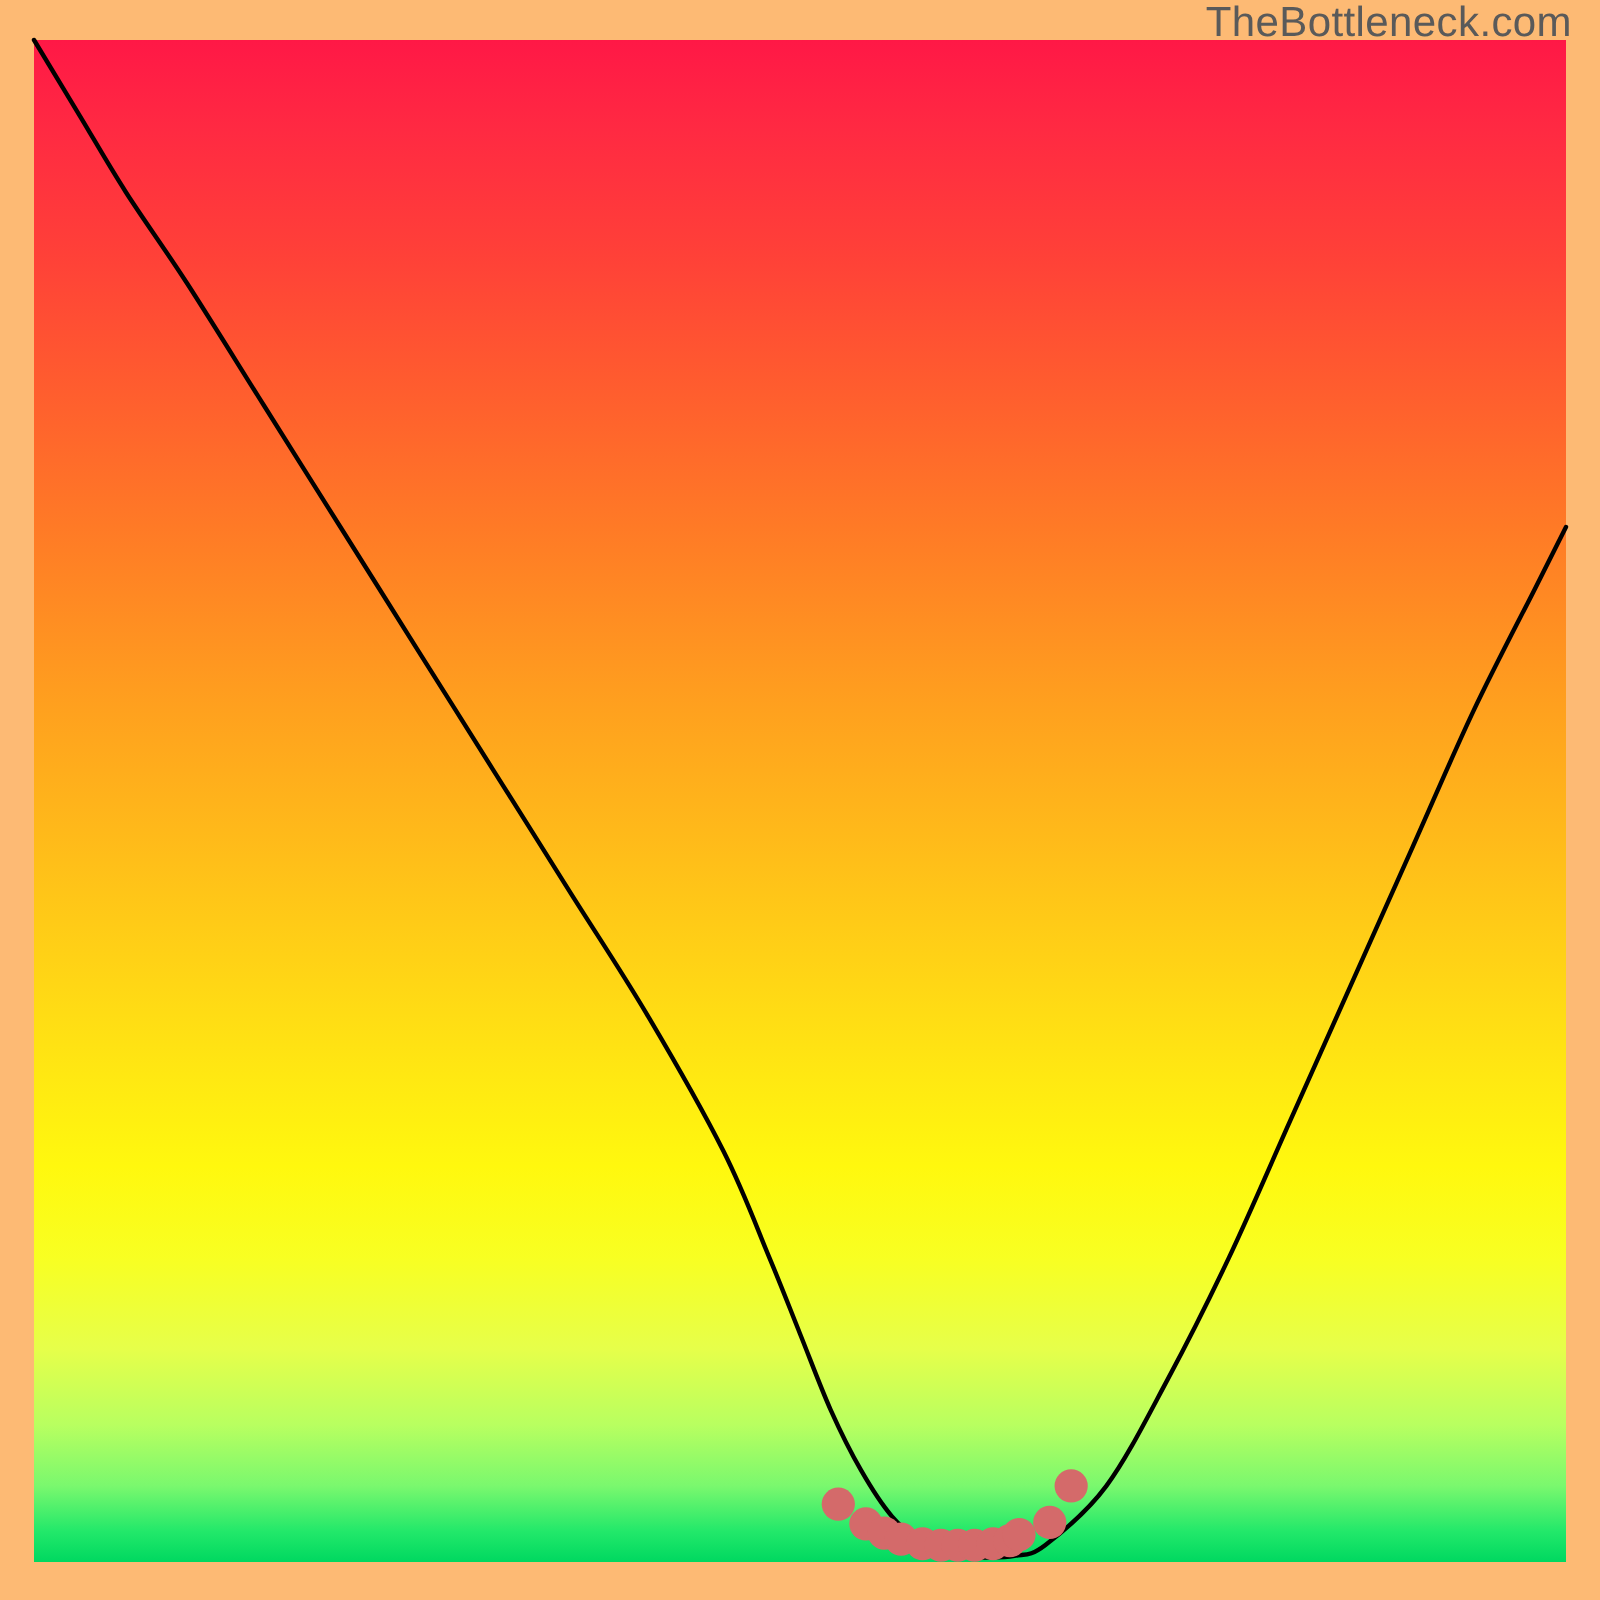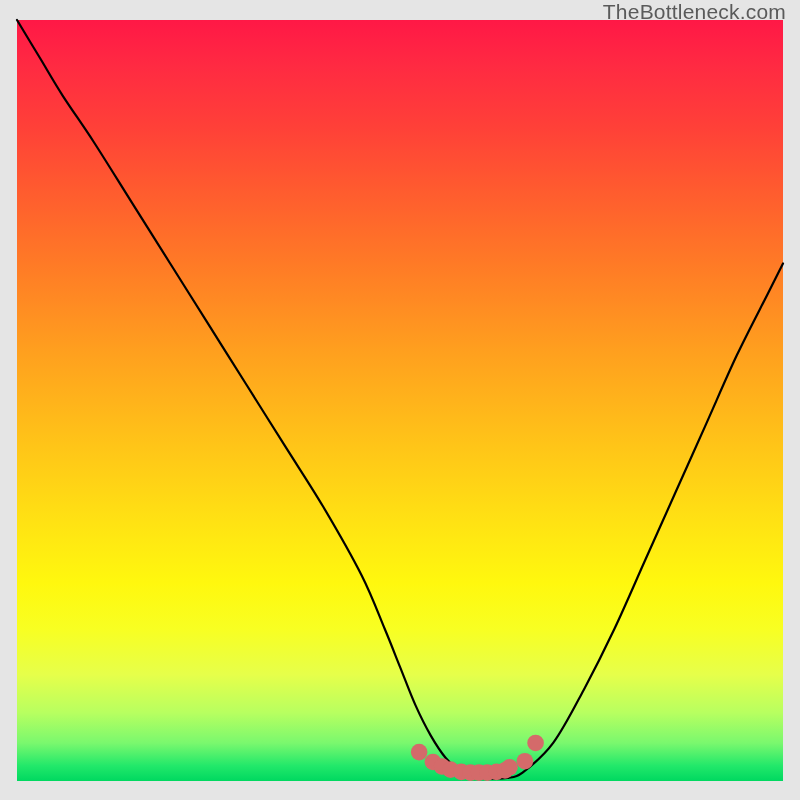--- a/index.html
+++ b/index.html
@@ -8,21 +8,21 @@
     width: 800px;
     height: 800px;
     background: #000;
     font-family: Arial, Helvetica, sans-serif;
     overflow: hidden;
   }
   .stage {
     position: relative;
     width: 800px;
     height: 800px;
-    background: #e5e5e5;
+    background: #fdba74;
   }
   .plot {
     position: absolute;
     left: 17px;
     top: 20px;
     width: 766px;
     height: 761px;
     
     background: linear-gradient(
       to bottom,

